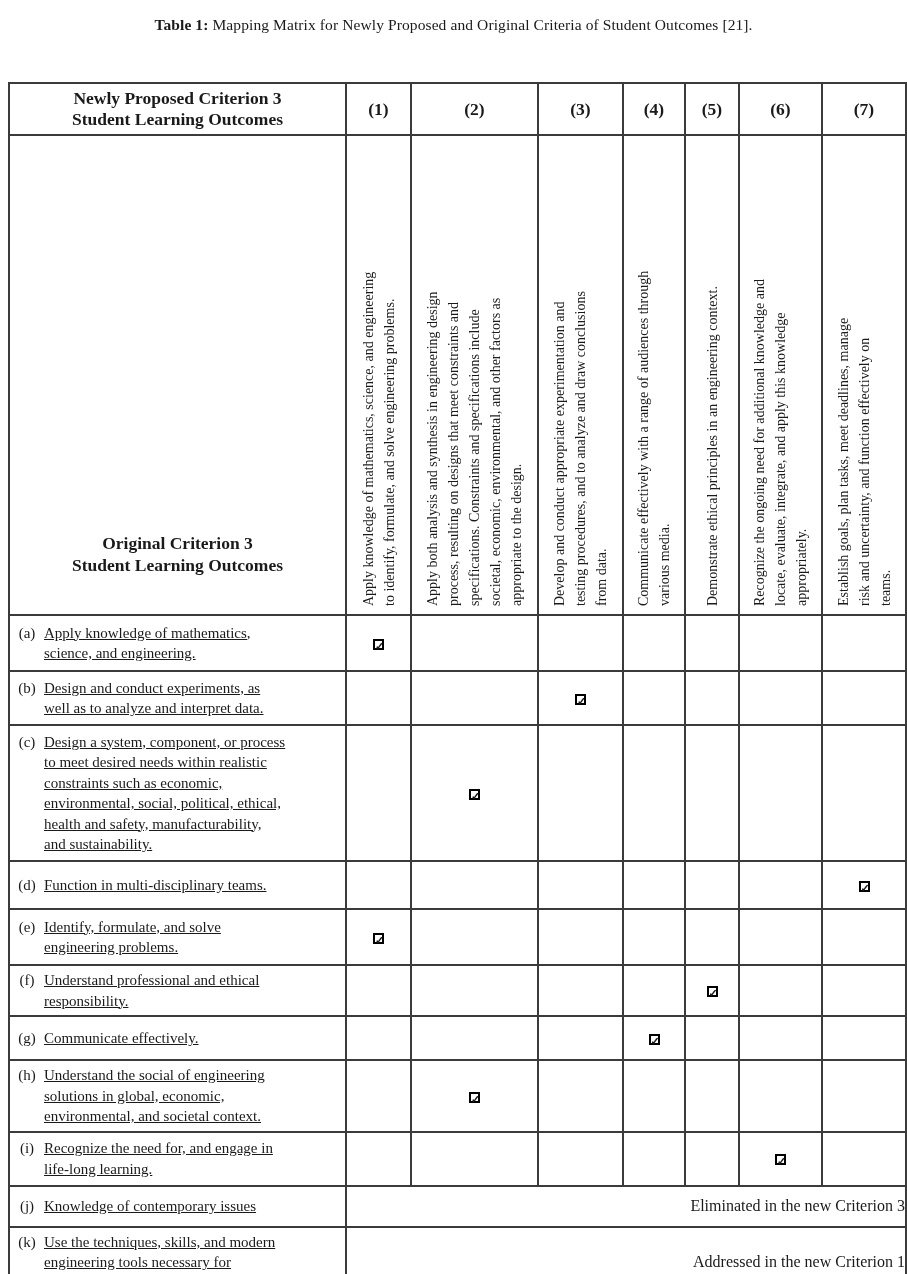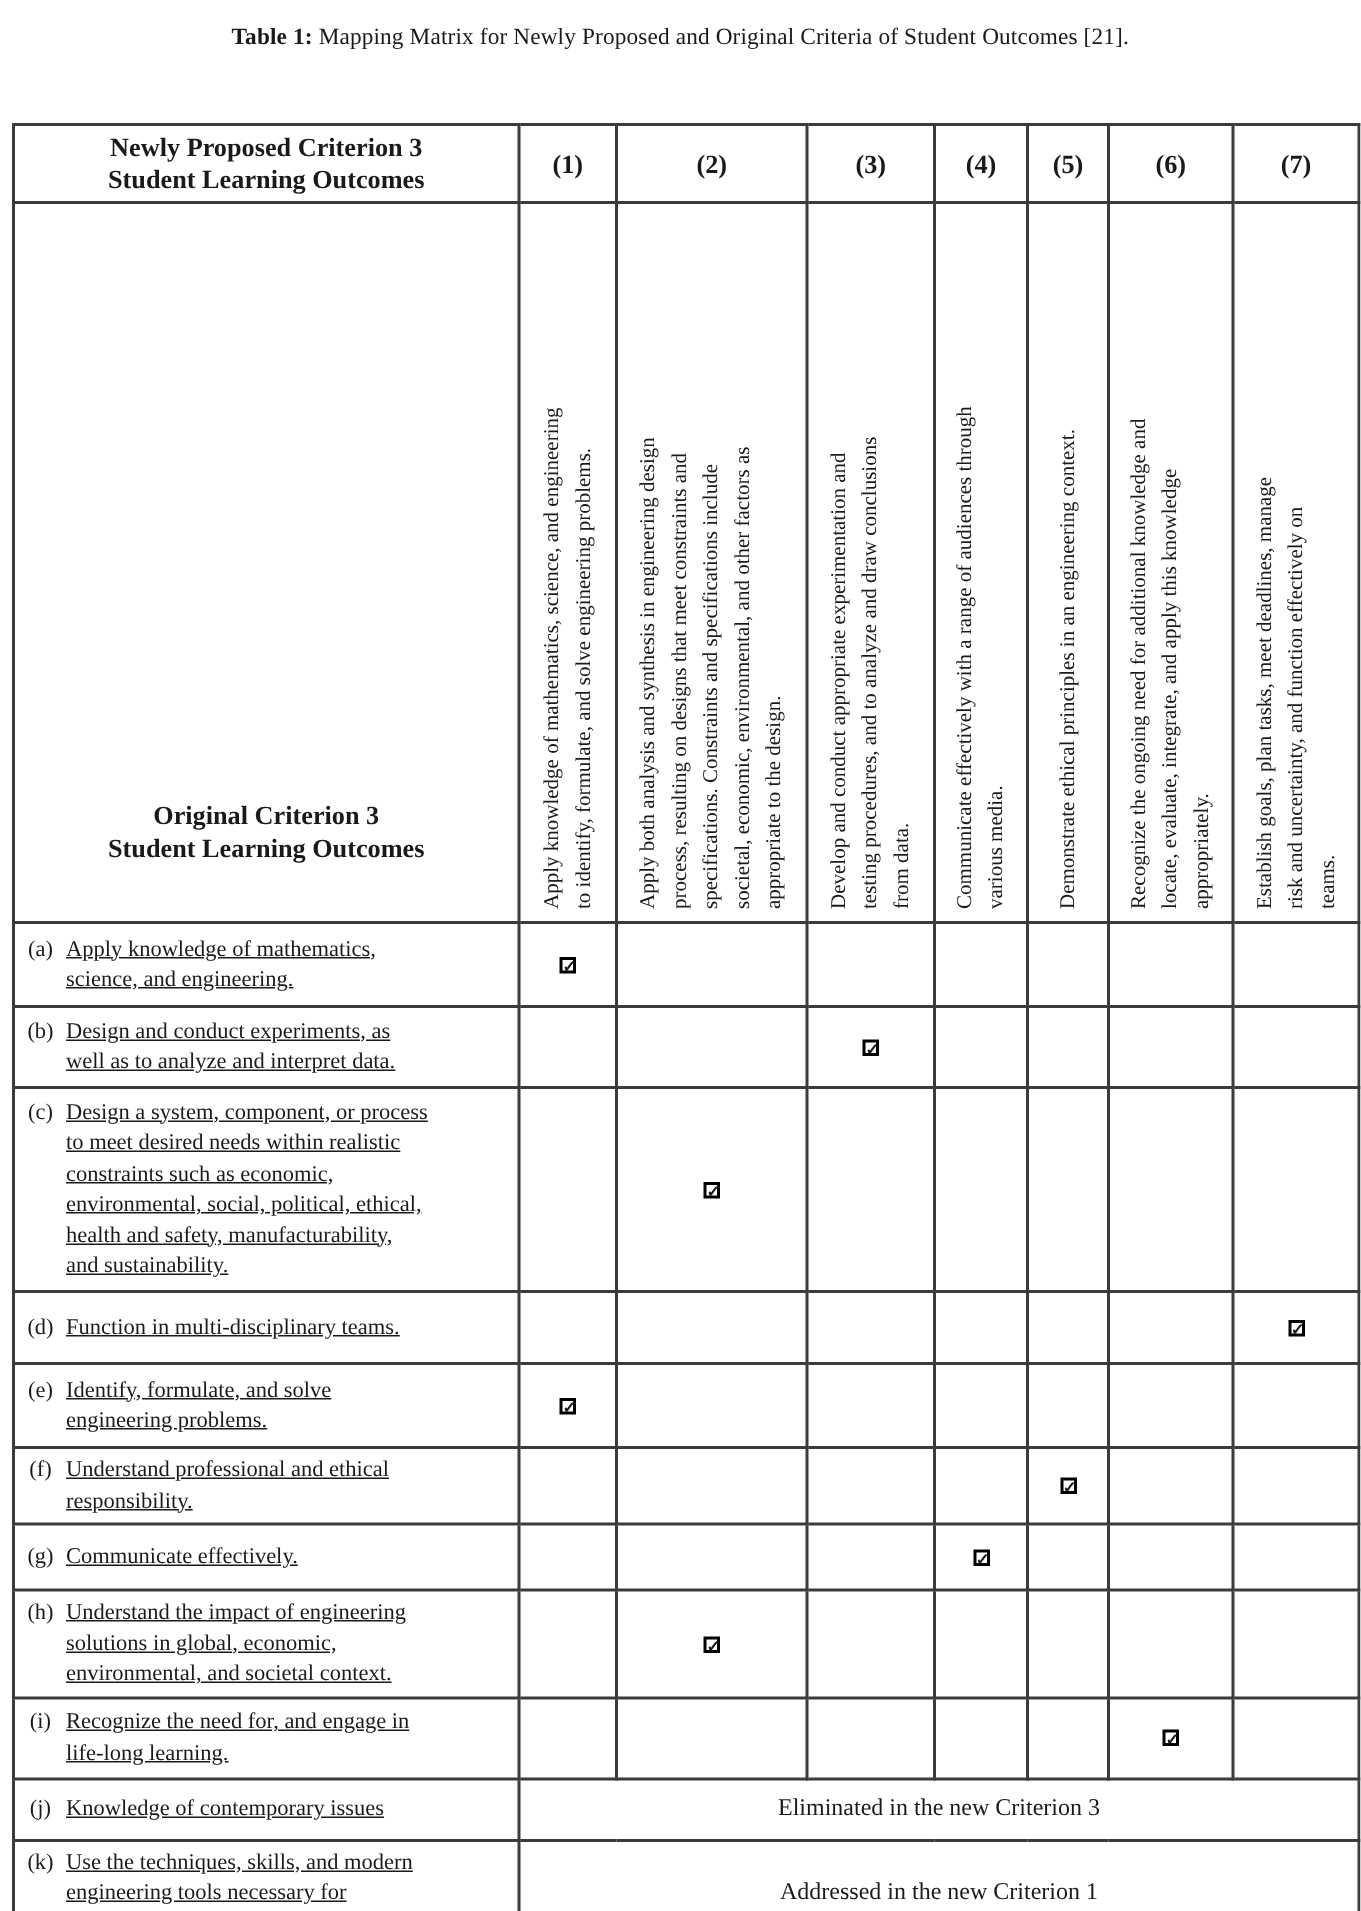--- a/index.html
+++ b/index.html
@@ -71,21 +71,21 @@
 
   td.chk { text-align: center; vertical-align: middle; }
   .checkbox {
     display: inline-block;
     width: 11px; height: 11px;
     border: 2px solid #000;
     font-size: 11px; line-height: 10px; font-weight: bold;
     text-align: center; vertical-align: middle;
   }
 
-  td.note { text-align: center; vertical-align: middle; font-size: 16px; }
+  td.note { text-align: right; vertical-align: middle; font-size: 16px; }
 
   
   tr.sliver { height: 5px; }
   tr.sliver td { border-bottom: none; }
   .cut-bar { width: 897px; height: 4px; background: #161616; margin-left: 8px; }
 </style>
 </head>
 <body>
 
 <div class="page">
@@ -287,21 +287,21 @@
           <td class="chk"></td>
           <td class="chk"><span class="checkbox">✓</span></td>
           <td class="chk"></td>
           <td class="chk"></td>
           <td class="chk"></td>
         </tr>
         <tr>
           <td class="desc">
             <div class="desc-in">
               <span class="lbl">(h)</span>
-              <span class="txt">Understand the impact of engineering
+              <span class="txt">Understand the social of engineering
 solutions in global, economic,
 environmental, and societal context.</span>
             </div>
           </td>
           <td class="chk"></td>
           <td class="chk"><span class="checkbox">✓</span></td>
           <td class="chk"></td>
           <td class="chk"></td>
           <td class="chk"></td>
           <td class="chk"></td>

